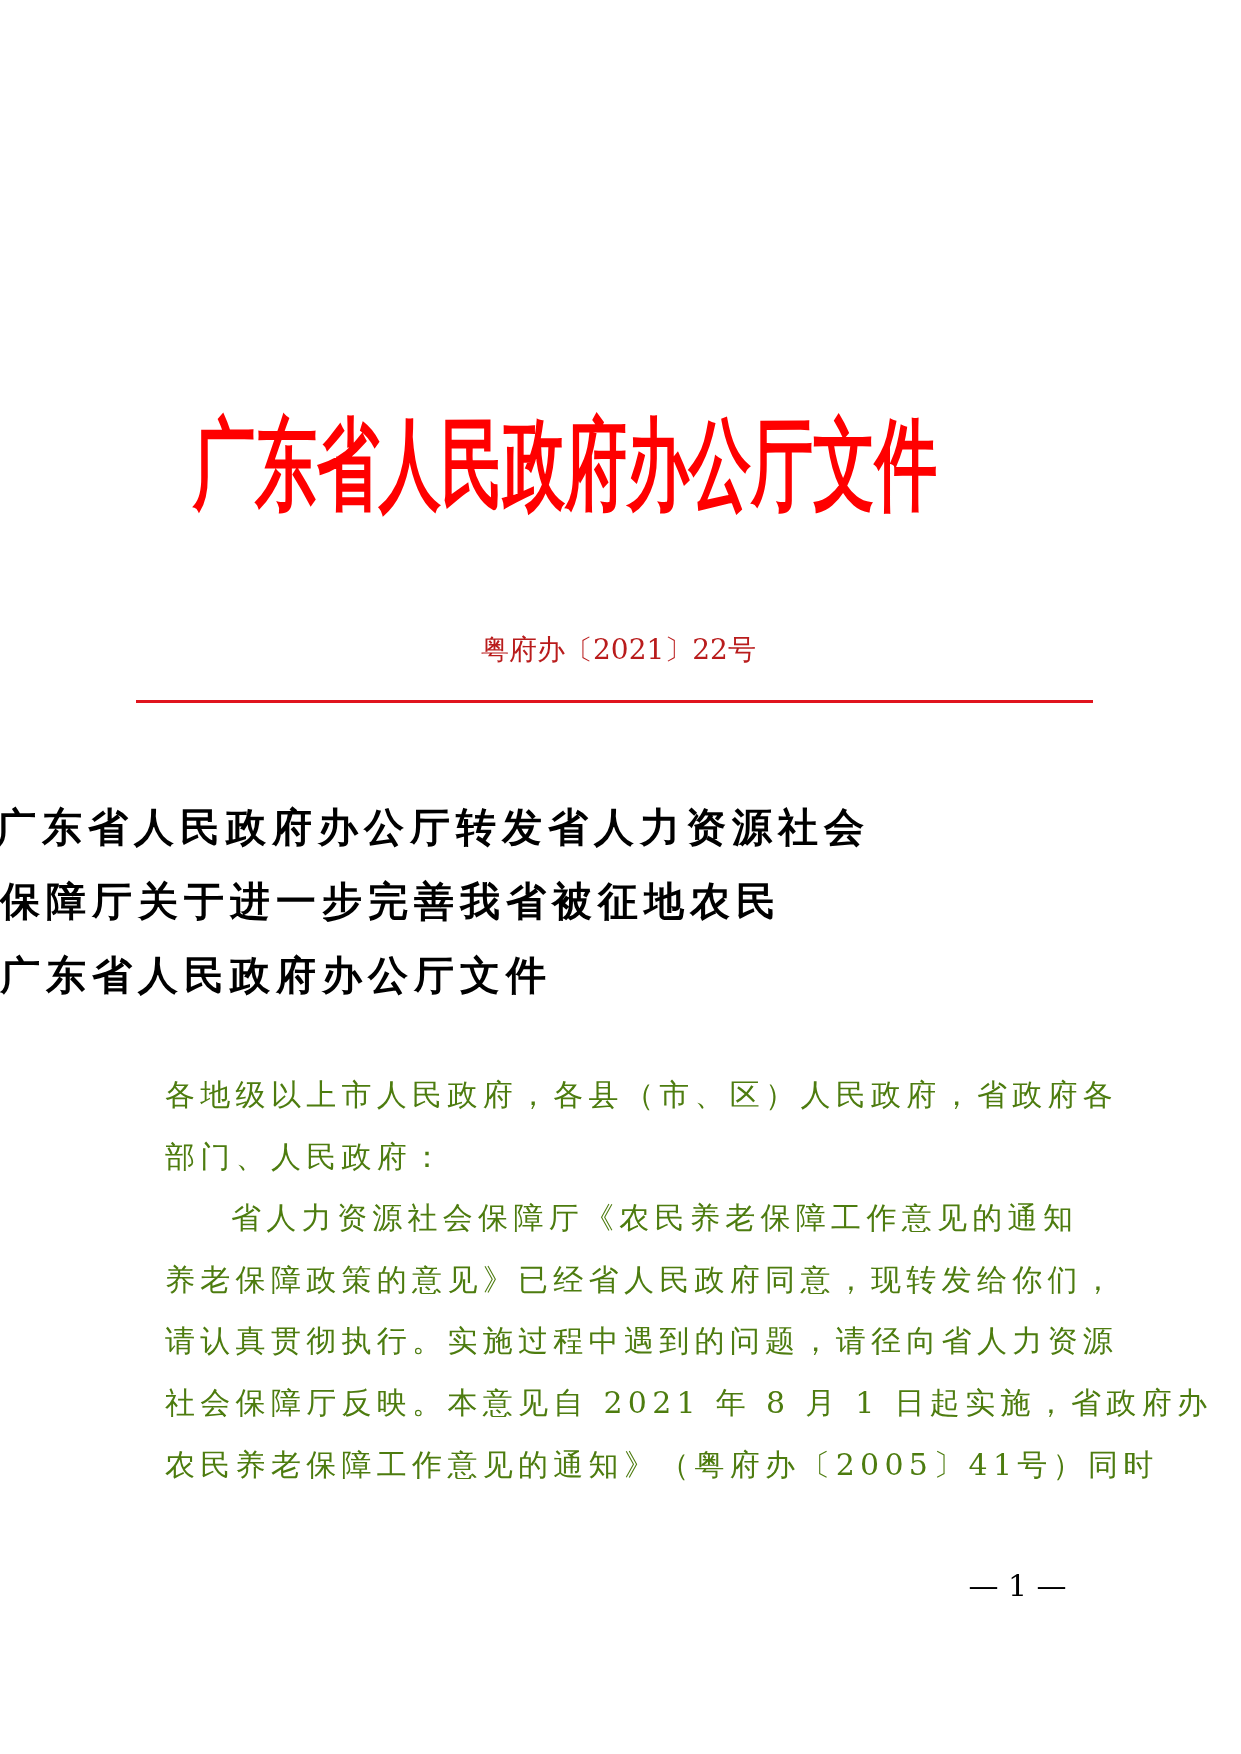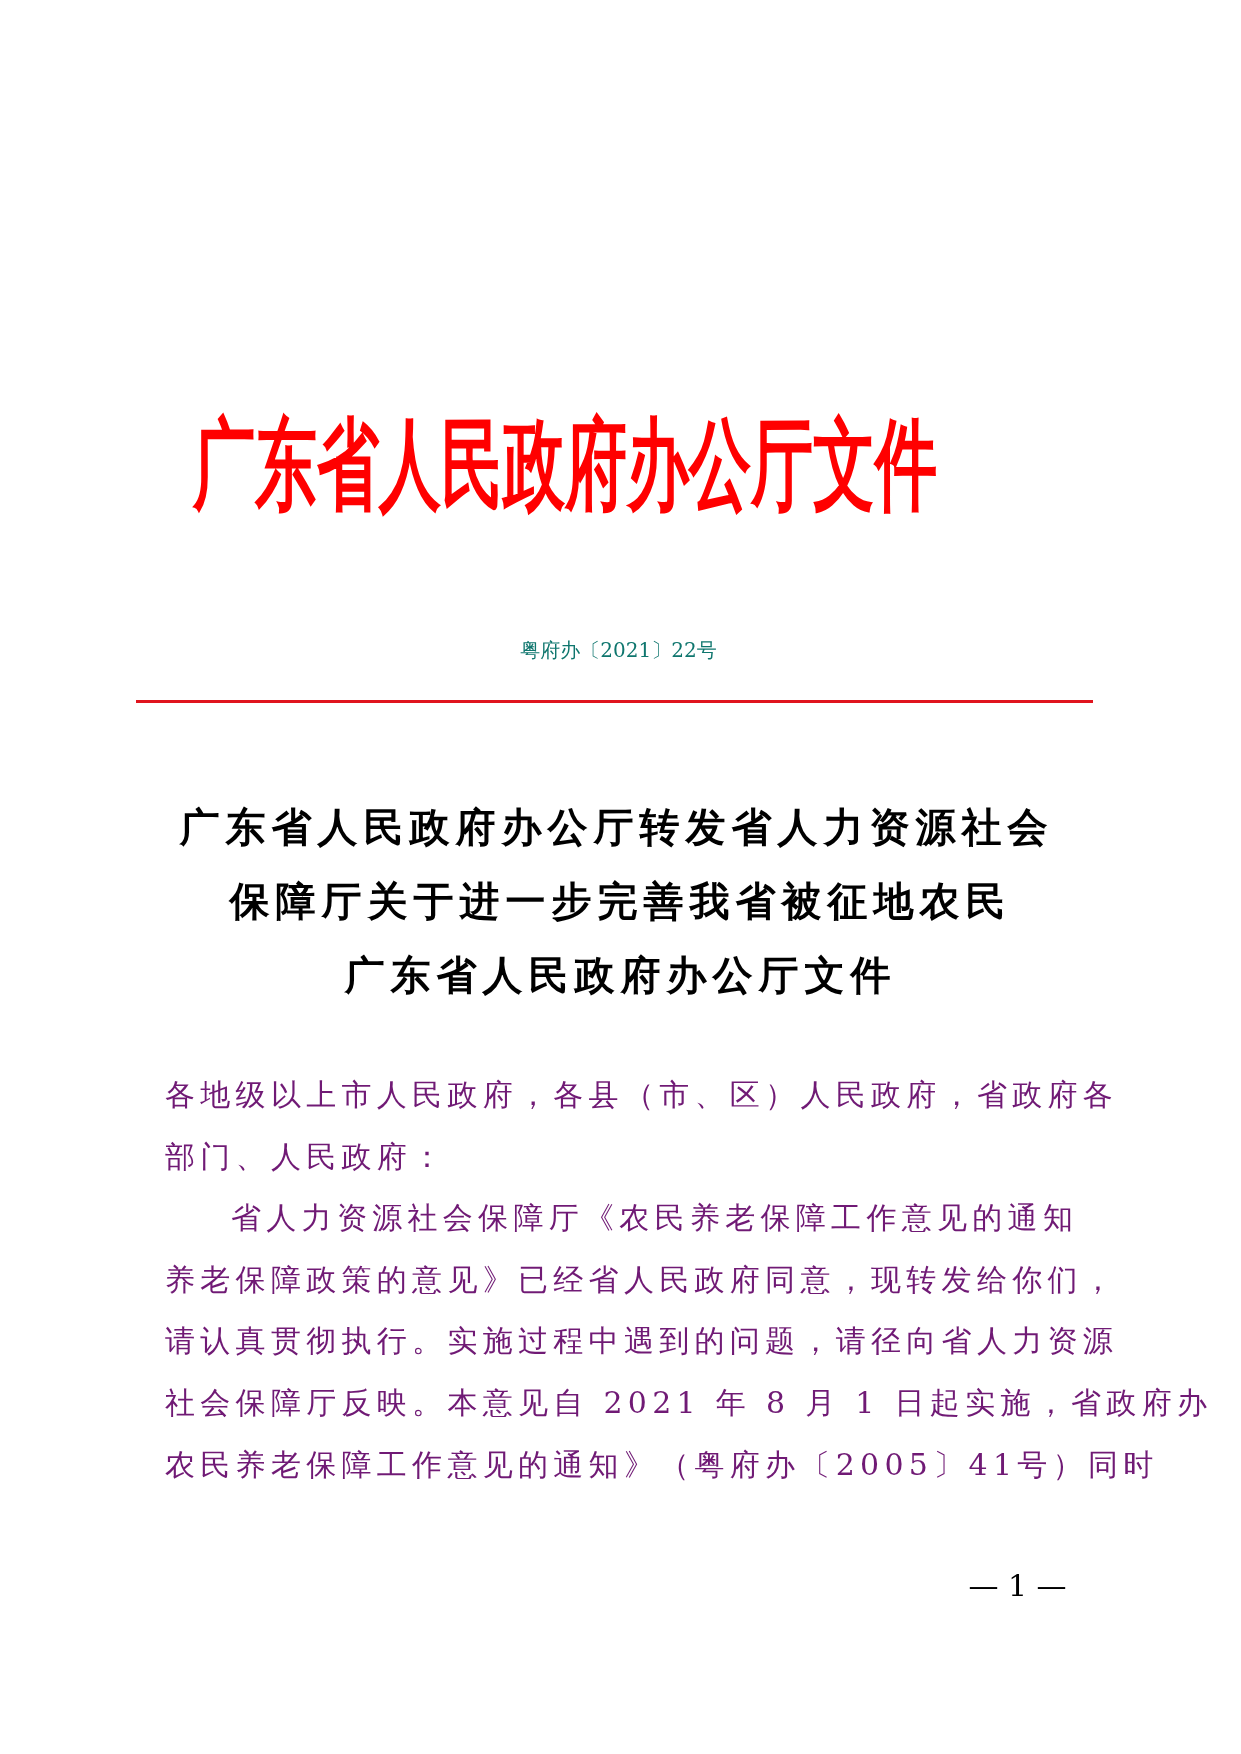--- a/index.html
+++ b/index.html
@@ -41,64 +41,64 @@
       transform: scaleX(0.62);
       letter-spacing: 0px;
     }
     .doc-number {
       position: absolute;
       left: 0;
       width: 1241px;
       top: 624px;
       text-align: center;
       font-family: "DejaVu Serif", "Liberation Serif", serif;
-      font-size: 20px;
+      font-size: 28px;
       line-height: 40px;
-      color: #0f766e;
+      color: #b91c1c;
       white-space: nowrap;
     }
     .doc-number span {
       position: relative;
       left: -2px;
     }
     .red-rule {
       position: absolute;
       left: 136px;
       top: 694px;
       width: 957px;
       height: 3px;
       background: #e0141e;
     }
     .title {
       position: absolute;
       left: 0;
       width: 1241px;
       top: 784px;
-      text-align: center;
+      text-align: left;
       font-family: "DejaVu Serif", "Liberation Serif", serif;
       font-weight: bold;
       color: #000000;
     }
     .title-line {
       display: block;
       font-size: 40px;
       line-height: 74px;
       height: 74px;
       letter-spacing: 6px;
       white-space: nowrap;
     }
     .title-line.l1 { transform: translateX(-4px); }
     .body-text {
       position: absolute;
       left: 165px;
       top: 1058px;
       width: 925px;
       font-family: "DejaVu Serif", "Liberation Serif", serif;
       font-size: 30px;
-      color: #701a75;
+      color: #4d7c0f;
     }
     .body-line {
       display: block;
       height: 61.6px;
       line-height: 61.6px;
       white-space: nowrap;
       letter-spacing: 5.3px;
     }
     .body-line.indent { padding-left: 66px; }
     .page-number {

